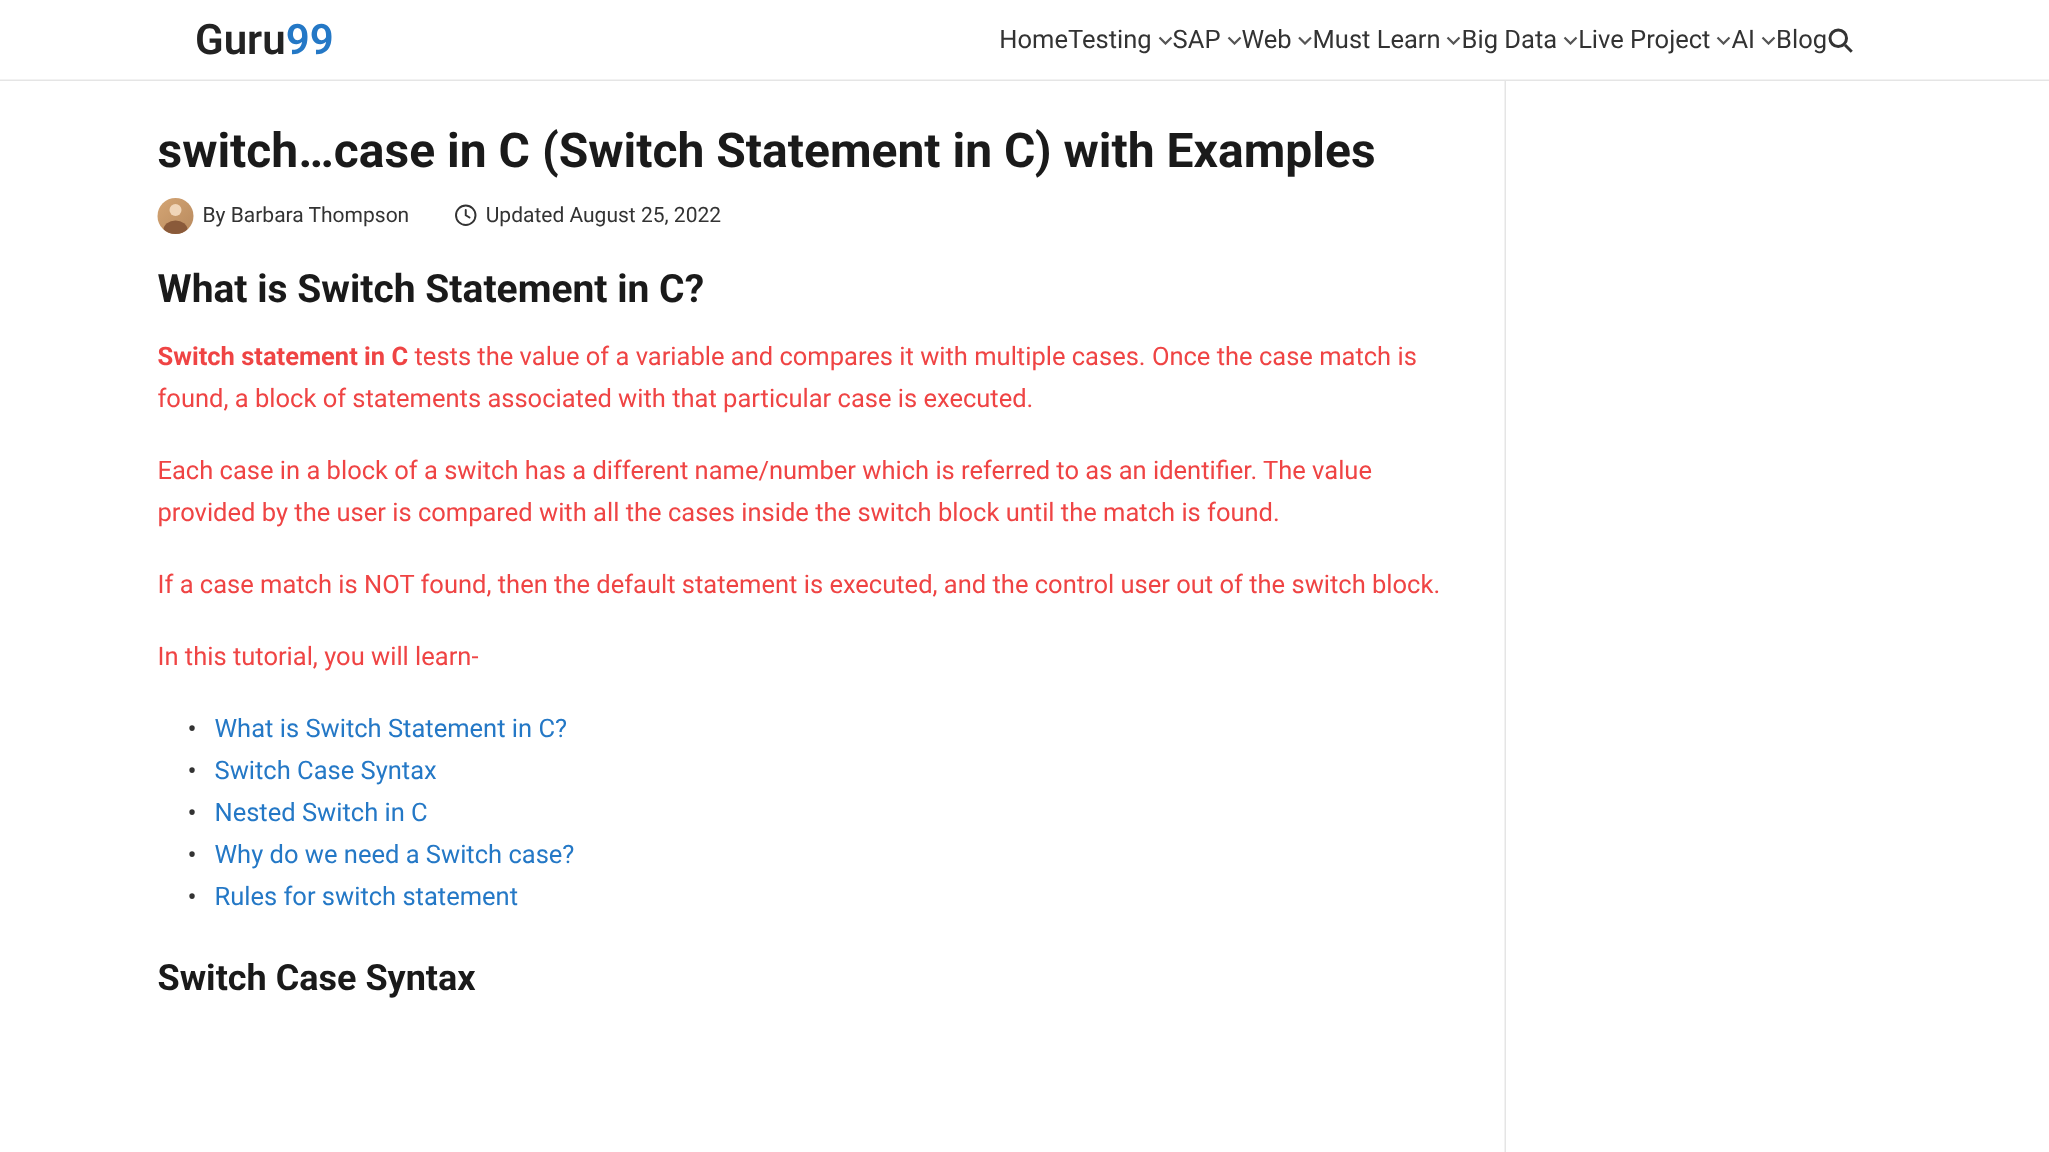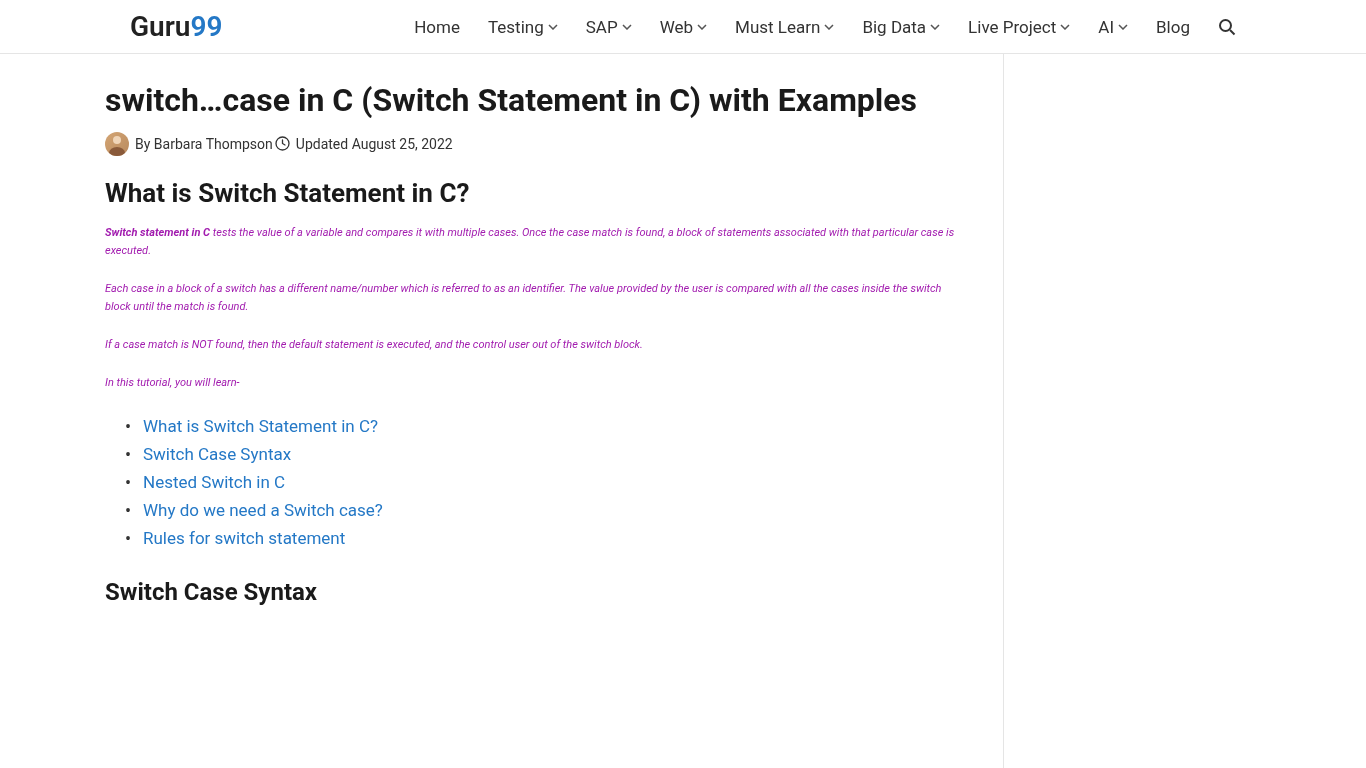--- a/index.html
+++ b/index.html
@@ -22,21 +22,20 @@
   font-size: 28px;
   font-weight: 600;
   margin-right: auto;
   padding-left: 90px;
 }
 .logo .guru { color: #222; }
 .logo .nine { color: #2478c6; }
 .nav {
   display: flex;
   align-items: center;
-  gap: 28px;
   padding-right: 90px;
 }
 .nav-item {
   display: flex;
   align-items: center;
   gap: 4px;
   color: #333;
   font-size: 17px;
   cursor: pointer;
 }
@@ -72,21 +71,21 @@
 h1 {
   font-size: 32px;
   font-weight: 700;
   color: #1a1a1a;
   margin-bottom: 10px;
   line-height: 1.3;
 }
 .meta {
   display: flex;
   align-items: center;
-  gap: 2px;
+  gap: 30px;
   margin-bottom: 22px;
   font-size: 14px;
   color: #333;
 }
 .meta-item {
   display: flex;
   align-items: center;
   gap: 6px;
 }
 .avatar {
@@ -122,25 +121,24 @@
 }
 .clock-icon svg { display: block; }
 h2 {
   font-size: 26px;
   font-weight: 700;
   color: #1a1a1a;
   margin-bottom: 16px;
   margin-top: 8px;
 }
 p {
-  font-size: 11px;
+  font-size: 17px;
   line-height: 1.65;
-  color: #a21caf;
+  color: #ef4444;
   margin-bottom: 20px;
-  font-style: italic;
 }
 .bold { font-weight: 700; }
 .toc {
   list-style: none;
   padding-left: 38px;
   margin-bottom: 26px;
 }
 .toc li {
   position: relative;
   padding: 4px 0;

